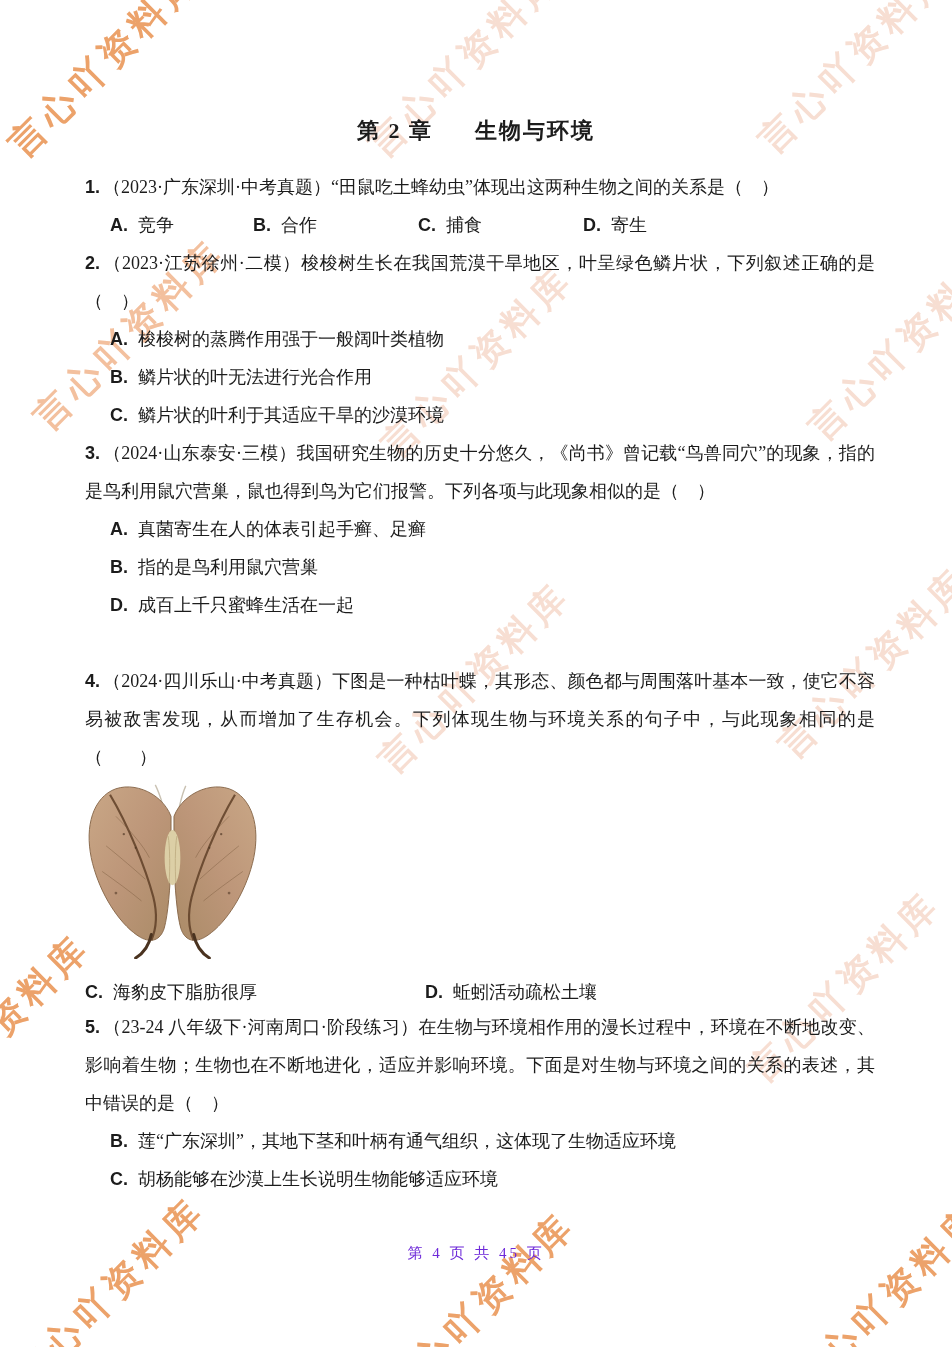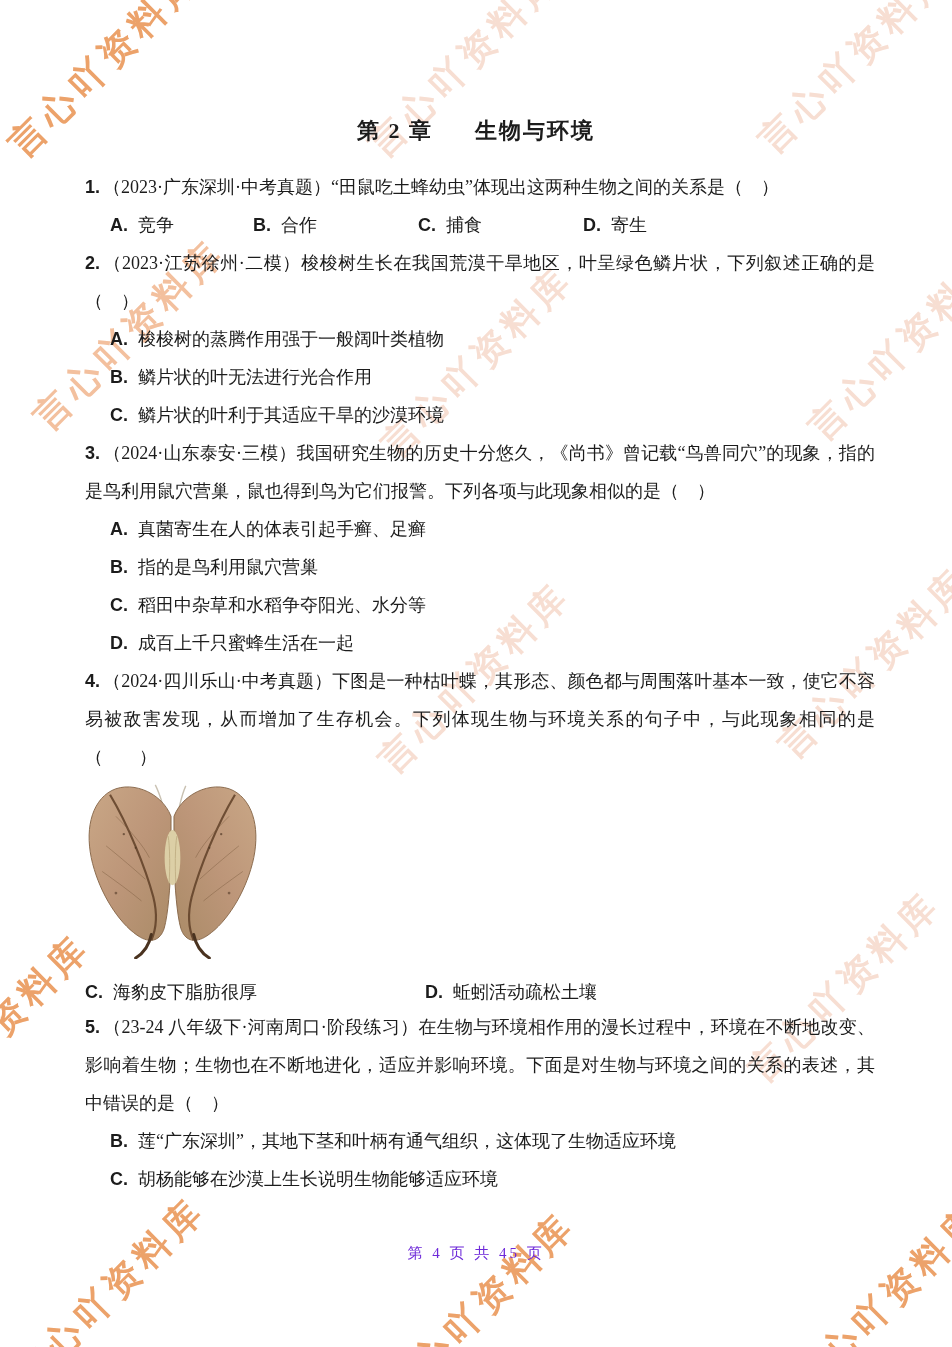--- a/index.html
+++ b/index.html
@@ -80,21 +80,20 @@
       <span class="opt-line"><i class="ol">B.</i><span>鳞片状的叶无法进行光合作用</span></span>
       <span class="opt-line"><i class="ol">C.</i><span>鳞片状的叶利于其适应干旱的沙漠环境</span></span>
     </div>
   </section>
 
   <section class="q" style="top:434px">
     <p class="stem"><span class="qnum">3.</span><span>（2024·山东泰安·三模）我国研究生物的历史十分悠久，《尚书》曾记载“鸟兽同穴”的现象，指的是鸟利用鼠穴营巢，鼠也得到鸟为它们报警。下列各项与此现象相似的是（　）</span></p>
     <div class="opt-list">
       <span class="opt-line"><i class="ol">A.</i><span>真菌寄生在人的体表引起手癣、足癣</span></span>
       <span class="opt-line"><i class="ol">B.</i><span>指的是鸟利用鼠穴营巢</span></span>
-      <span class="opt-line"><i class="ol">C.</i><span>稻田中杂草和水稻争夺阳光、水分等</span></span>
       <span class="opt-line"><i class="ol">D.</i><span>成百上千只蜜蜂生活在一起</span></span>
     </div>
   </section>
 
   <section class="q" style="top:662px">
     <p class="stem"><span class="qnum">4.</span><span>（2024·四川乐山·中考真题）下图是一种枯叶蝶，其形态、颜色都与周围落叶基本一致，使它不容易被敌害发现，从而增加了生存机会。下列体现生物与环境关系的句子中，与此现象相同的是（　　）</span></p>
 
     <div class="fig">
       <svg viewBox="0 0 175 185" width="175" height="182" role="img">
         <defs>

